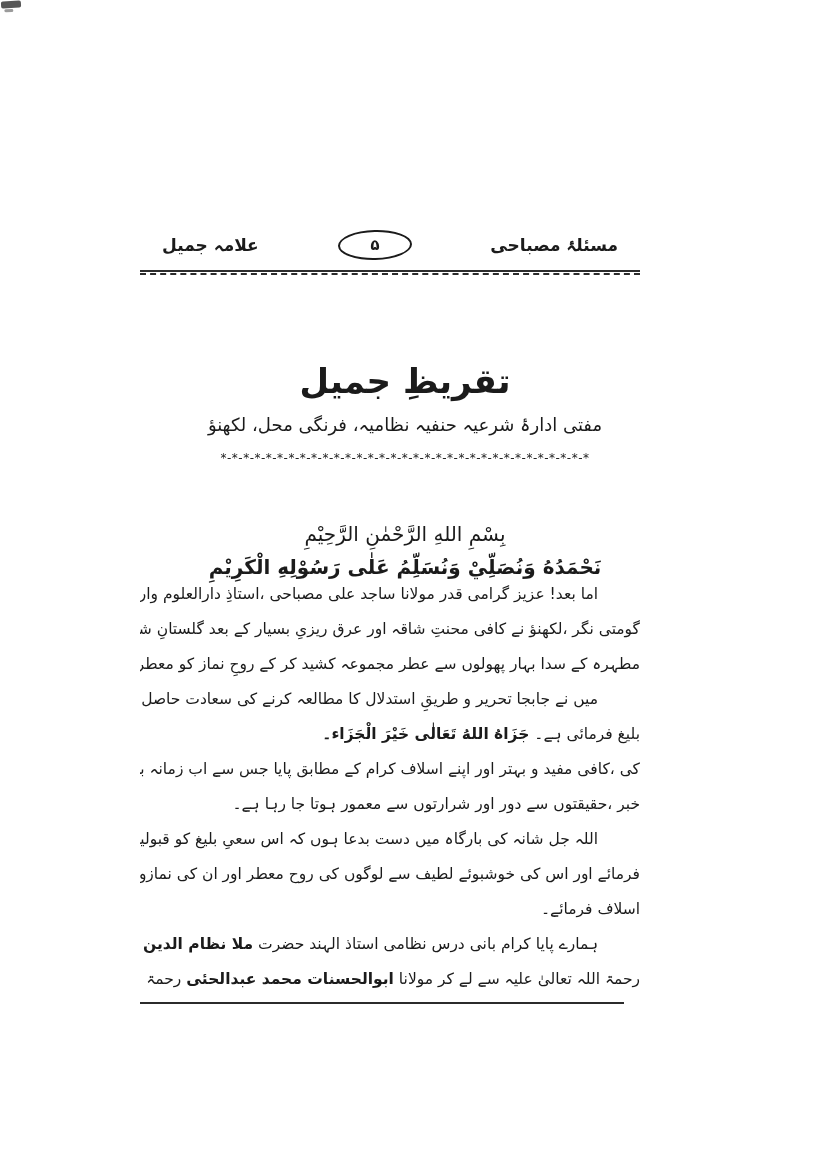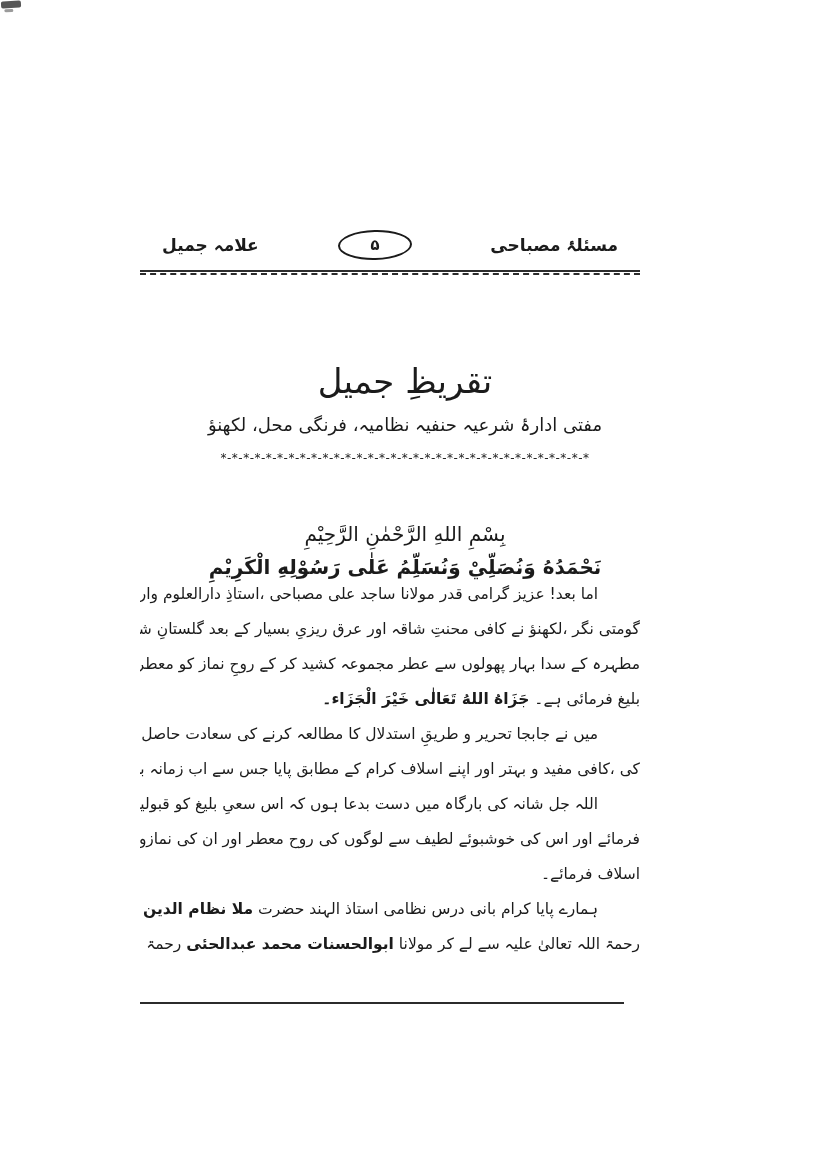--- a/index.html
+++ b/index.html
@@ -37,21 +37,21 @@
     box-sizing:border-box;
   }
   .header-rule{
     position:absolute;left:140px;top:270px;width:500px;height:5px;
     border-top:2px solid #2b2b2b;
     border-bottom:2px dashed #2b2b2b;
     box-sizing:border-box;
   }
   
   .title-block{position:absolute;left:170px;top:356px;width:470px;text-align:center;}
-  .main-title{font-size:34px;font-weight:normal;line-height:50px;}
+  .main-title{font-size:34px;font-weight:bold;line-height:50px;}
   .author-line{font-size:22px;font-weight:bold;line-height:46px;margin-top:2px;}
   .designation-line{font-size:18px;line-height:38px;}
   .separator-row{font-size:12px;line-height:16px;margin-top:6px;letter-spacing:.5px;color:#222;white-space:nowrap;overflow:hidden;}
   
   .bismillah{position:absolute;left:170px;top:518px;width:470px;text-align:center;font-size:20px;font-weight:normal;line-height:32px;}
   .hamd{position:absolute;left:170px;top:551px;width:470px;text-align:center;font-size:20px;font-weight:bold;line-height:32px;}
   
   .body-text{position:absolute;left:140px;top:577px;width:500px;}
   .body-text .line{
     direction:rtl;text-align:right;
@@ -88,23 +88,24 @@
     <div class="separator-row">*-*-*-*-*-*-*-*-*-*-*-*-*-*-*-*-*-*-*-*-*-*-*-*-*-*-*-*-*-*-*-*-*</div>
   </div>
 
   <div class="bismillah">بِسْمِ اللهِ الرَّحْمٰنِ الرَّحِيْمِ</div>
   <div class="hamd">نَحْمَدُهُ وَنُصَلِّيْ وَنُسَلِّمُ عَلٰی رَسُوْلِهِ الْکَرِيْمِ</div>
 
   <div class="body-text" id="body-text">
       <div class="line indent"><span>اما بعد! عزیز گرامی قدر مولانا ساجد علی مصباحی ،استاذِ دارالعلوم وارثیہ،</span></div>
       <div class="line"><span>گومتی نگر ،لکھنؤ نے کافی محنتِ شاقہ اور عرق ریزیِ بسیار کے بعد گلستانِ شریعتِ</span></div>
       <div class="line"><span>مطہرہ کے سدا بہار پھولوں سے عطر مجموعہ کشید کر کے روحِ نماز کو معطر کرنے کی سعیِ</span></div>
+      <div class="line indent"><span>میں نے جابجا تحریر و طریقِ استدلال کا مطالعہ کرنے کی سعادت حاصل</span></div>
       <div class="line last"><span>بلیغ فرمائی ہے۔ </span><span class="b">جَزَاهُ اللهُ تَعَالٰی خَيْرَ الْجَزَاء۔</span></div>
-      <div class="line indent"><span>میں نے جابجا تحریر و طریقِ استدلال کا مطالعہ کرنے کی سعادت حاصل</span></div>
       <div class="line"><span>کی ،کافی مفید و بہتر اور اپنے اسلاف کرام کے مطابق پایا جس سے اب زمانہ بے</span></div>
+      <div class="line last"><span>خبر ،حقیقتوں سے دور اور شرارتوں سے معمور ہوتا جا رہا ہے۔</span></div>
       <div class="line indent"><span>اللہ جل شانہ کی بارگاہ میں دست بدعا ہوں کہ اس سعیِ بلیغ کو قبولیتِ تامہ عطا</span></div>
       <div class="line"><span>فرمائے اور اس کی خوشبوئے لطیف سے لوگوں کی روح معطر اور ان کی نمازوں کو</span></div>
       <div class="line last"><span>اسلاف فرمائے۔</span></div>
       <div class="line indent"><span>ہمارے پایا کرام بانی درس نظامی استاذ الہند حضرت </span><span class="b">ملا نظام الدین</span></div>
       <div class="line last"><span>رحمۃ اللہ تعالیٰ علیہ سے لے کر مولانا </span><span class="b">ابوالحسنات محمد عبدالحئی</span><span> رحمۃ اللہ تعالیٰ علیہ</span></div>
     </div>
 
   <div class="bottom-rule"></div>
 
 </div>

